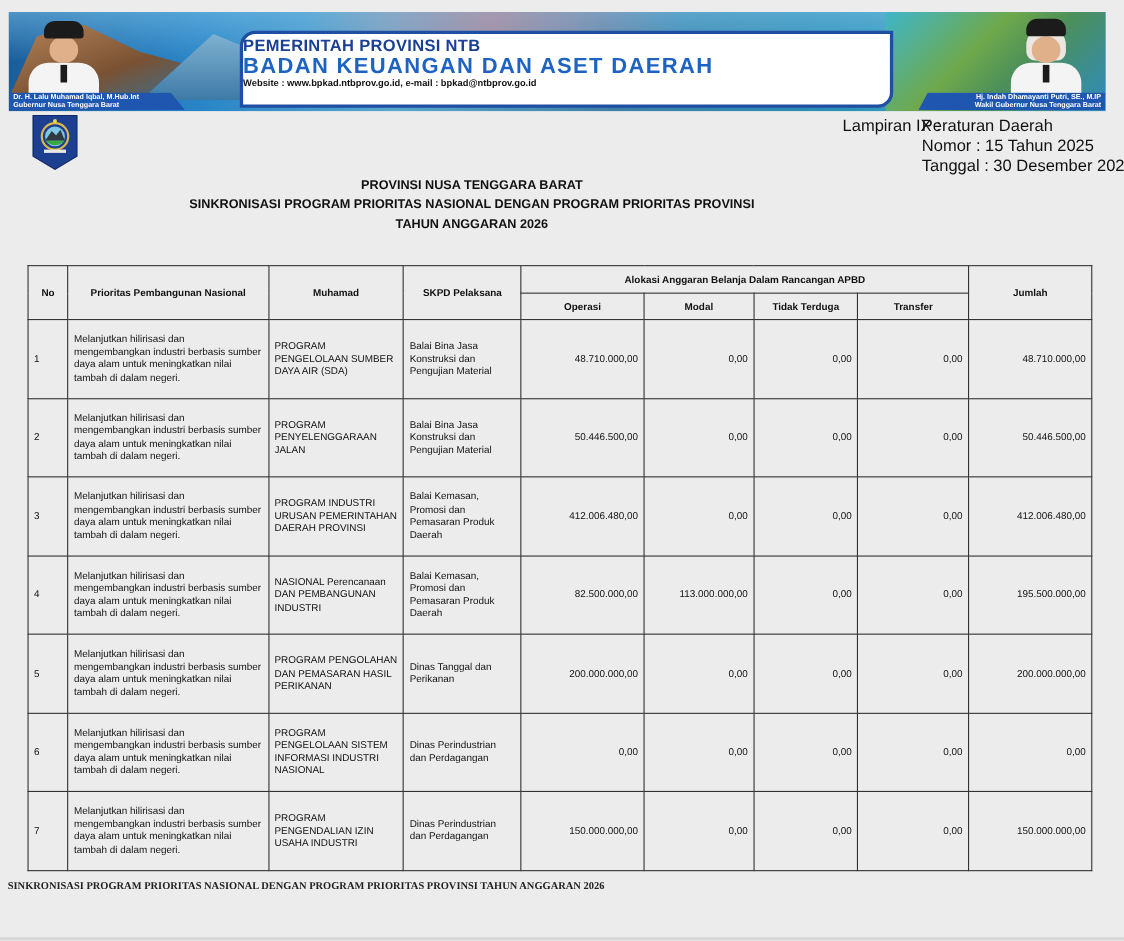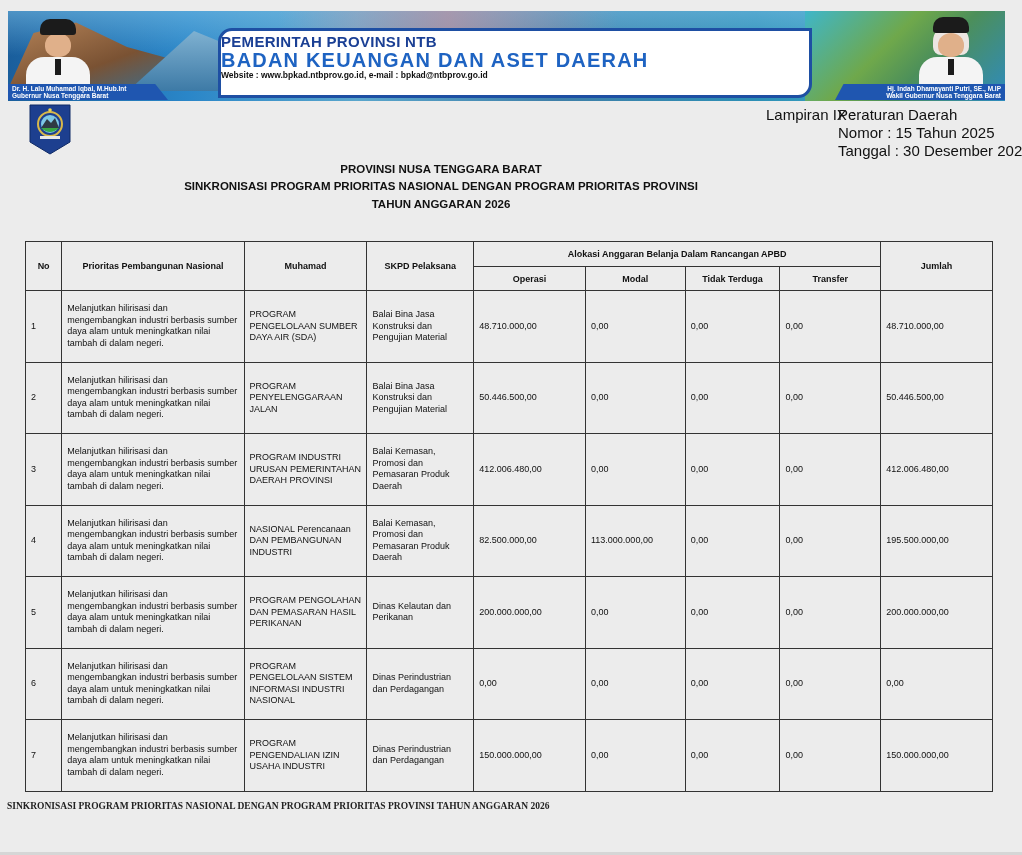--- a/index.html
+++ b/index.html
@@ -47,35 +47,35 @@
   
   .emblem { position:absolute; left:29px; top:104px; width:42px; height:51px; }
 
   
   .lampiran { position:absolute; left:766px; top:106px; font-size:15px; color:#111; }
   .lampiran .row { height:18px; white-space:nowrap; }
   .lampiran .label { display:inline-block; width:72px; }
   .lampiran .indent { padding-left:72px; }
 
   
-  .doc-title { position:absolute; left:16px; width:850px; text-align:center; font-weight:bold; font-size:11.5px; color:#111; }
+  .doc-title { position:absolute; left:4px; width:850px; text-align:center; font-weight:bold; font-size:11.5px; color:#111; }
 
   
   table.main {
     position:absolute; left:25px; top:241px; width:968px;
     border-collapse: collapse; font-size:9px; color:#111; table-layout:fixed;
   }
   table.main th, table.main td { border: 1.5px solid #333; }
   table.main th { font-weight:bold; text-align:center; font-size:9px; }
   table.main td { vertical-align:middle; padding:2px 5px; line-height:11.5px; }
   .h1 th { height:25px; }
   .h2 th { height:24px; }
   tbody tr { height:71.5px; }
   td.no { text-align:left; padding-left:7px; }
-  td.num { text-align:left; padding-right:5px; }
+  td.num { text-align:right; padding-right:5px; }
 
   .footer { position:absolute; left:7px; top:801px; font-family:"Liberation Serif", serif; font-weight:bold; font-size:9.5px; color:#222; }
   .bottom-line { position:absolute; left:0; top:852px; width:1022px; height:3px; background:#d6d6d6; }
 </style>
 </head>
 <body>
 
 <div class="banner">
   <div class="sky"></div>
   <div class="pink-sky"></div>
@@ -203,21 +203,21 @@
       <td class="num">82.500.000,00</td>
       <td class="num">113.000.000,00</td>
       <td class="num">0,00</td>
       <td class="num">0,00</td>
       <td class="num">195.500.000,00</td>
     </tr>
     <tr>
       <td class="no">5</td>
       <td>Melanjutkan hilirisasi dan mengembangkan industri berbasis sumber daya alam untuk meningkatkan nilai tambah di dalam negeri.</td>
       <td>PROGRAM PENGOLAHAN DAN PEMASARAN HASIL PERIKANAN</td>
-      <td>Dinas Kelautan dan Perikanan</td>
+      <td>Dinas Tanggal dan Perikanan</td>
       <td class="num">200.000.000,00</td>
       <td class="num">0,00</td>
       <td class="num">0,00</td>
       <td class="num">0,00</td>
       <td class="num">200.000.000,00</td>
     </tr>
     <tr>
       <td class="no">6</td>
       <td>Melanjutkan hilirisasi dan mengembangkan industri berbasis sumber daya alam untuk meningkatkan nilai tambah di dalam negeri.</td>
       <td>PROGRAM PENGELOLAAN SISTEM INFORMASI INDUSTRI NASIONAL</td>

